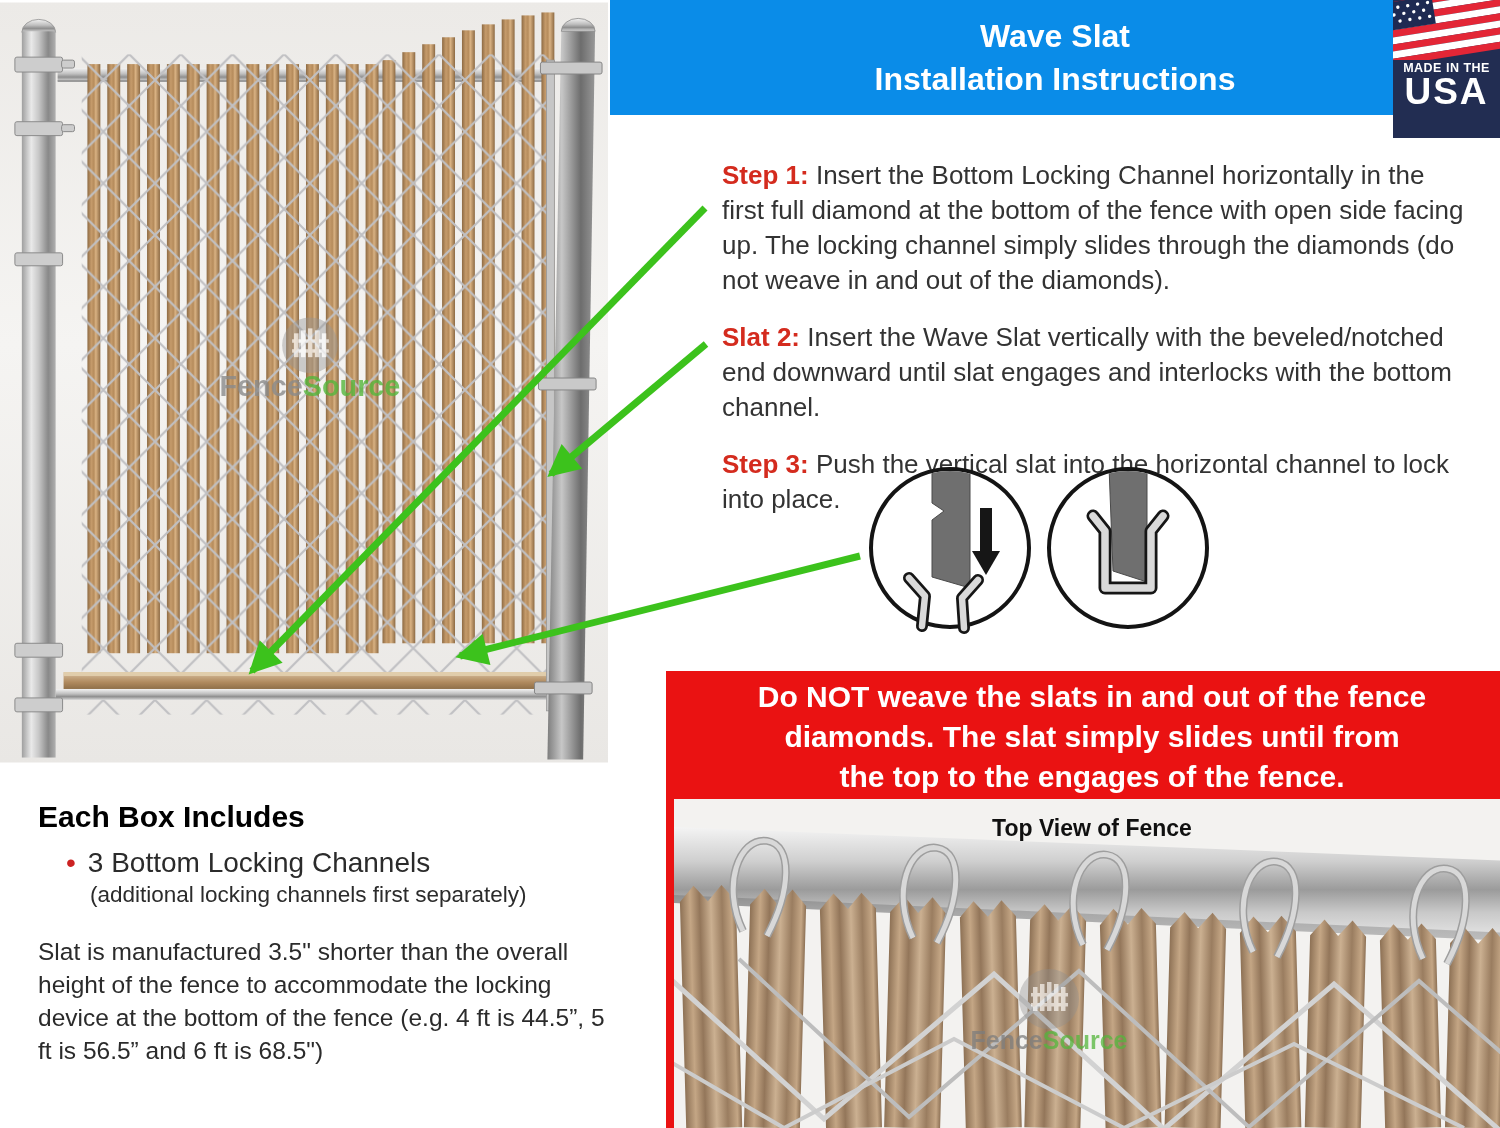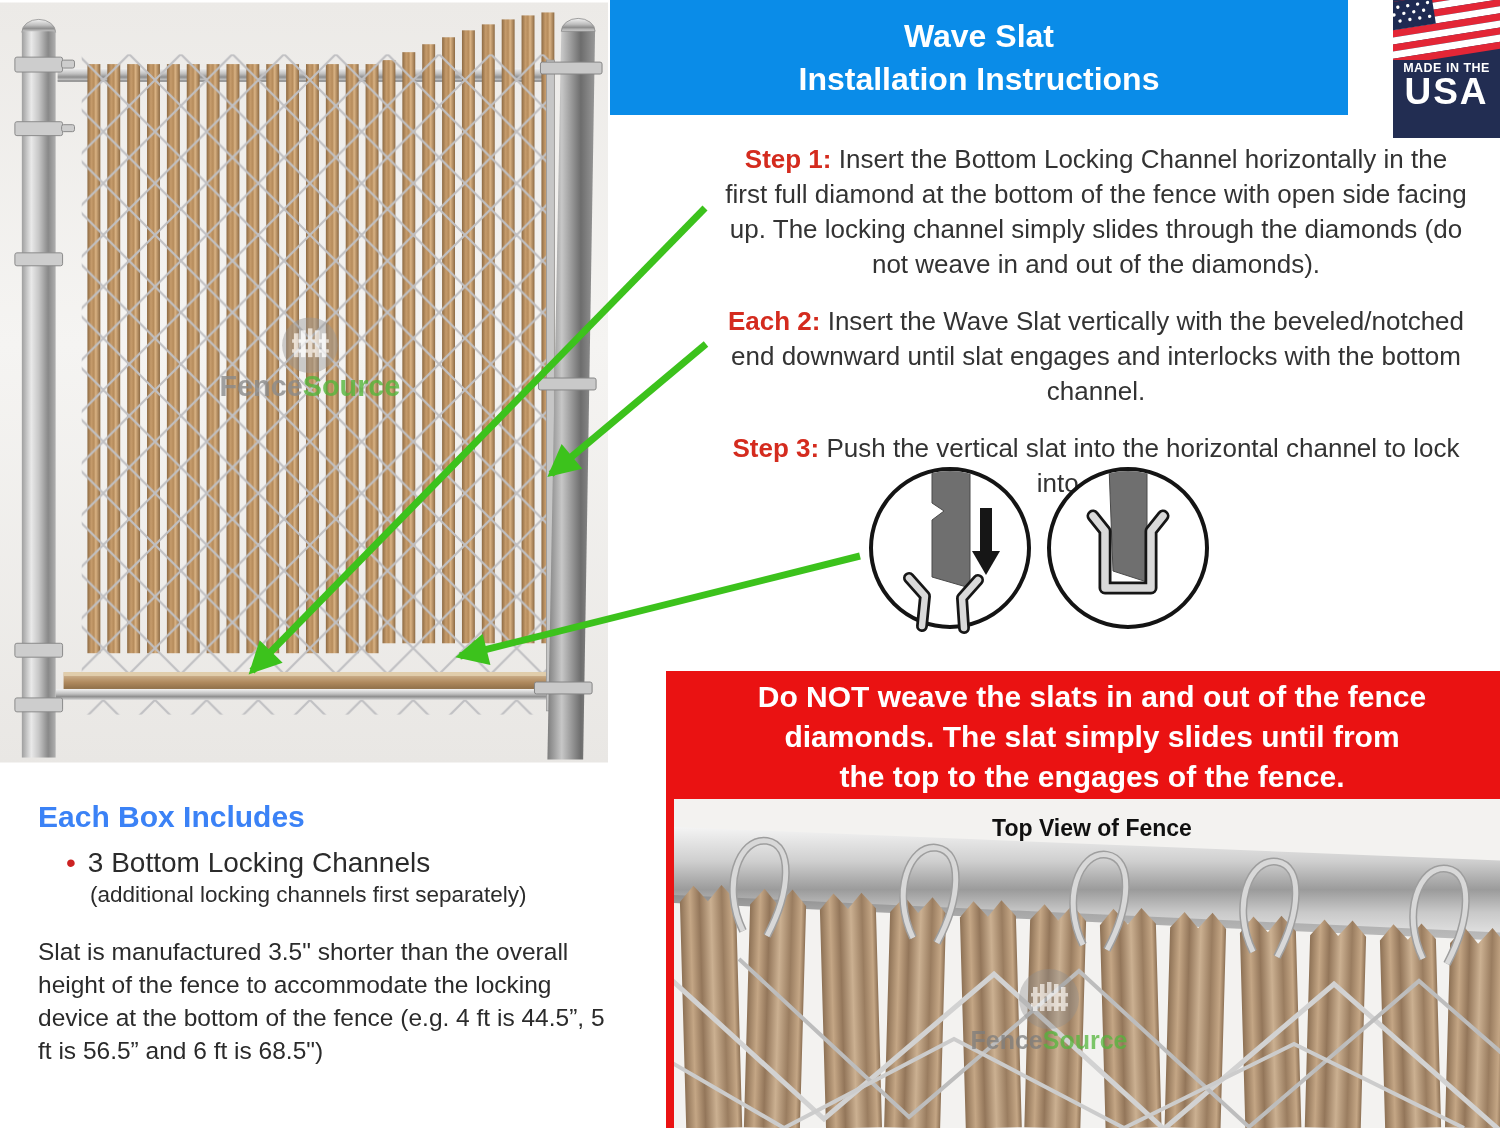--- a/index.html
+++ b/index.html
@@ -5,49 +5,49 @@
   html,body{margin:0;padding:0;background:#ffffff;}
   .page{position:relative;width:1500px;height:1128px;background:#ffffff;overflow:hidden;
         font-family:"Liberation Sans",sans-serif;color:#2e2e2e;}
   .abs{position:absolute;}
 
   
   .photo-left{left:0;top:0;width:608px;height:765px;}
   .photo-left svg{display:block;width:100%;height:100%;}
 
   
-  .header-blue{left:610px;top:0;width:738px;height:115px;background:#0a8ce8;
+  .header-blue{left:610px;top:0;width:890px;height:115px;background:#0a8ce8;
                display:flex;flex-direction:column;justify-content:center;align-items:center;}
   .header-blue .tl{color:#ffffff;font-weight:bold;font-size:32px;line-height:43px;text-align:center;}
 
   
   .usa-badge{left:1393px;top:0;width:107px;height:138px;background:#222d52;overflow:hidden;text-align:center;}
   .usa-badge svg{display:block;}
   .usa-badge .b1{color:#fff;font-weight:bold;font-size:12.5px;letter-spacing:.5px;margin-top:1px;}
   .usa-badge .b2{color:#fff;font-weight:bold;font-size:37px;line-height:34px;letter-spacing:2px;}
 
   
-  .steps{left:722px;top:142px;width:748px;text-align:center;}
+  .steps{left:722px;top:158px;width:748px;}
   .steps p{margin:0 0 22px 0;font-size:26px;line-height:35px;color:#333333;}
   .step-label{color:#d42b1e;font-weight:bold;}
 
   
   .diagrams{left:860px;top:458px;width:360px;height:180px;}
 
   
   .red-box{left:666px;top:671px;width:852px;height:457px;background:#ea1212;}
   .warning{padding-top:6px;text-align:center;color:#ffffff;font-weight:bold;font-size:30px;line-height:40px;}
   .topview{position:absolute;left:8px;top:128px;width:836px;height:329px;overflow:hidden;background:#f3f2f0;}
   .topview svg{display:block;width:836px;height:329px;}
   .tv-title{position:absolute;left:0;top:16px;width:100%;text-align:center;
             font-size:23px;font-weight:bold;color:#101010;}
 
   
   .box-includes{left:38px;top:800px;width:600px;color:#1c1c1c;}
-  .box-includes h2{margin:0;font-size:30px;font-weight:bold;color:#3b82f6;}
+  .box-includes h2{margin:0;font-size:30px;font-weight:bold;color:#000000;}
   .box-includes ul{list-style:none;margin:10px 0 0 0;padding:0 0 0 28px;}
   .box-includes li{font-size:28px;line-height:37px;color:#2b2b2b;}
   .bullet{color:#cc2222;margin-right:12px;}
   .subnote{font-size:22.5px;line-height:28px;color:#2b2b2b;padding-left:52px;}
   .note{margin-top:26px;font-size:24.5px;line-height:33px;color:#2b2b2b;width:585px;}
 
   
   .arrows{left:0;top:0;width:1500px;height:1128px;pointer-events:none;z-index:50;}
 </style>
 </head>
@@ -218,21 +218,21 @@
             <circle cx="47" cy="20" r="1.7"></circle>
         </g>
       </g>
     </svg>
     <div class="b1">MADE IN THE</div>
     <div class="b2">USA</div>
   </div>
 
   <section class="abs steps">
     <p><span class="step-label">Step 1:</span> <span>Insert the Bottom Locking Channel horizontally in the first full diamond at the bottom of the fence with open side facing up. The locking channel simply slides through the diamonds (do not weave in and out of the diamonds).</span></p>
-    <p><span class="step-label">Each 2:</span> <span>Insert the Wave Slat vertically with the beveled/notched end downward until slat engages and interlocks with the bottom channel.</span></p>
+    <p><span class="step-label">Slat 2:</span> <span>Insert the Wave Slat vertically with the beveled/notched end downward until slat engages and interlocks with the bottom channel.</span></p>
     <p><span class="step-label">Step 3:</span> <span>Push the vertical slat into the horizontal channel to lock into place.</span></p>
   </section>
 
   <div class="abs diagrams">
     <svg viewBox="0 0 360 180" width="360" height="180">
       <defs>
         <clipPath id="clipC1">
             <circle cx="90" cy="90" r="77"></circle>
           </clipPath>
         <clipPath id="clipC2">

